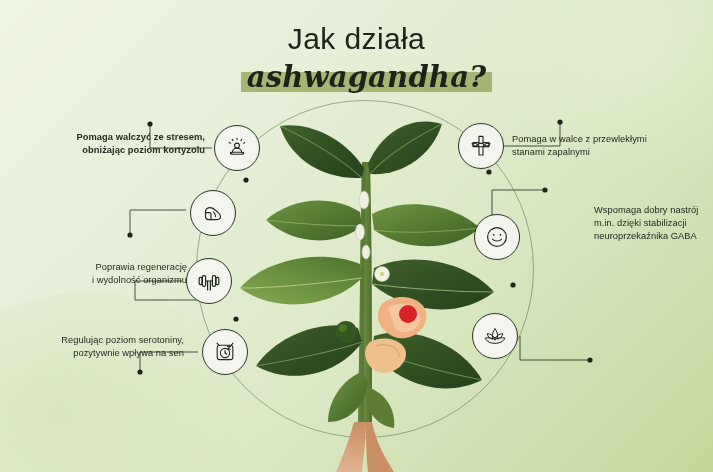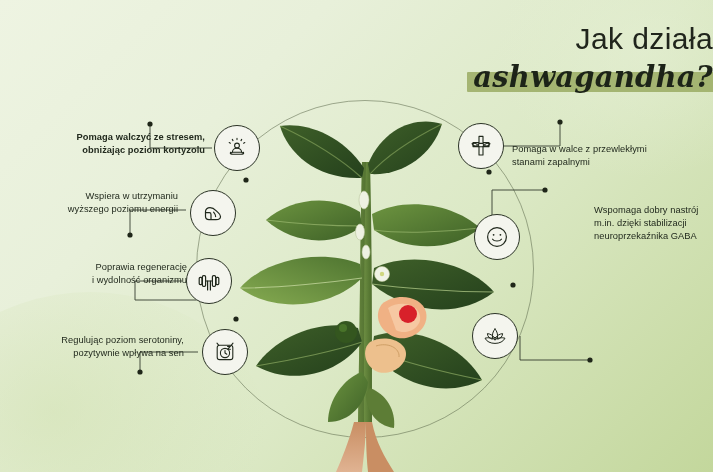--- a/index.html
+++ b/index.html
@@ -14,21 +14,21 @@
     overflow:hidden;
   }
   
   .blob{position:absolute;border-radius:50%;opacity:.5;}
   .blob-a{width:360px;height:300px;left:-90px;bottom:-120px;
           background:radial-gradient(ellipse at 40% 40%,#cfe0ad 0%,rgba(207,224,173,0) 70%);}
   .blob-b{width:300px;height:260px;right:-80px;top:-80px;
           background:radial-gradient(ellipse at 50% 50%,#e6f0d6 0%,rgba(230,240,214,0) 70%);}
 
   
-  .title-wrap{position:absolute;left:0;right:0;top:22px;text-align:right;z-index:9;}
+  .title-wrap{position:absolute;left:0;right:0;top:22px;text-align:center;z-index:9;}
   .title-line1{
     font-size:30px;color:#20251c;letter-spacing:.4px;
     font-family:"Liberation Sans",sans-serif;font-weight:400;
   }
   .title-line2-holder{position:relative;display:inline-block;margin-top:4px;margin-left:20px;}
   .title-hl{
     position:absolute;left:-6px;right:-6px;bottom:2px;height:20px;
     background:#9aab63;opacity:.85;z-index:0;border-radius:1px;
   }
   .title-line2{
@@ -248,30 +248,28 @@
       <path d="M14 6 C11.8 8.4 11 11.6 11.6 15 L16.4 15 C17 11.6 16.2 8.4 14 6 Z"></path>
       <path d="M14 15 C11.8 12.4 9 10.8 6.4 10.6 C6.4 13.4 8.6 15.6 11.2 16.2"></path>
       <path d="M14 15 C16.2 12.4 19 10.8 21.6 10.6 C21.6 13.4 19.4 15.6 16.8 16.2"></path>
       <path d="M14 16.6 C11.4 14.8 7.6 14.2 4 15.2 C5.6 18.6 9.6 20.4 14 20.4 C18.4 20.4 22.4 18.6 24 15.2 C20.4 14.2 16.6 14.8 14 16.6 Z"></path>
     </svg>
   </div>
 
   <div class="label left" style="left:30px;top:131px;width:175px;font-weight:bold;">Pomaga walczyć ze stresem,
 obniżając poziom kortyzolu</div>
 
-  <div class="label left" style="left:30px;top:190px;width:148px;">Wspiera w utrzymaniu
-wyższego poziomu energii</div>
 
   <div class="label left" style="left:42px;top:261px;width:145px;">Poprawia regenerację
 i wydolność organizmu</div>
 
   <div class="label left" style="left:16px;top:334px;width:168px;">Regulując poziom serotoniny,
 pozytywnie wpływa na sen</div>
 
-  <div class="label right" style="left:512px;top:133px;width:180px;margin-top:10px;">Pomaga w walce z przewlekłymi
+  <div class="label right" style="left:512px;top:133px;width:180px;">Pomaga w walce z przewlekłymi
 stanami zapalnymi</div>
 
   <div class="label right" style="left:554px;top:204px;width:150px;margin-left:40px;">Wspomaga dobry nastrój
 m.in. dzięki stabilizacji
 neuroprzekaźnika GABA</div>
 
 
 </div>
 
 </body></html>

